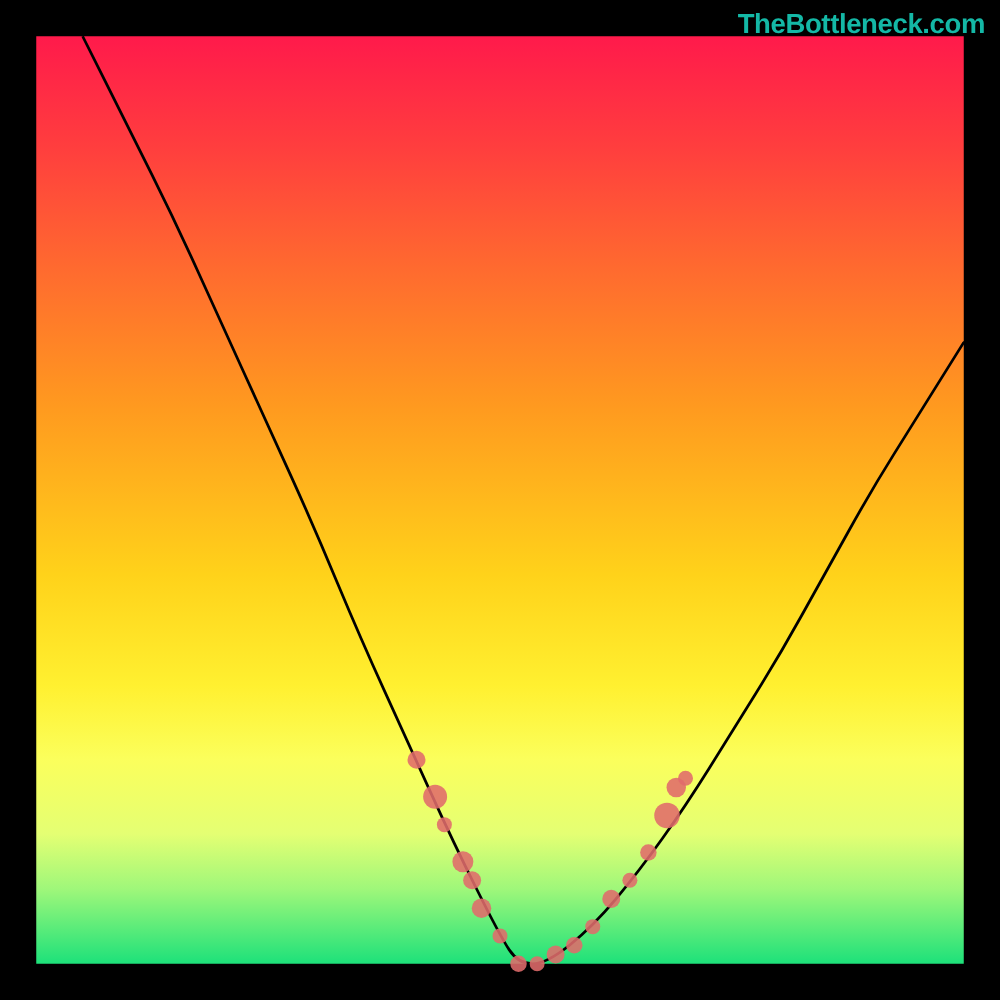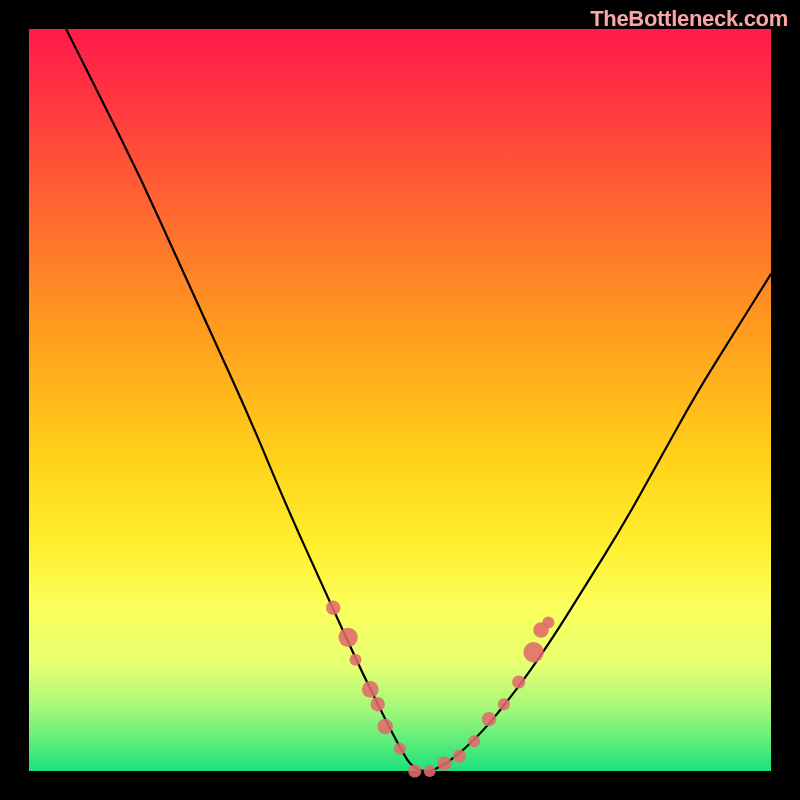--- a/index.html
+++ b/index.html
@@ -32,21 +32,21 @@
       #fff030 70%,
       #fbff5c 78%,
       #e4ff73 86%,
       #9ef77a 92%,
       #1de17a 100%);
   }
   .watermark {
     position: absolute;
     top: 6px;
     right: 12px;
-    color: #fca5a5;
+    color: #14b8a6;
     font-size: 22px;
     font-weight: 600;
     letter-spacing: -0.3px;
     user-select: none;
   }
   svg.curve {
     position: absolute;
     left: 0;
     top: 0;
     width: 742px;

